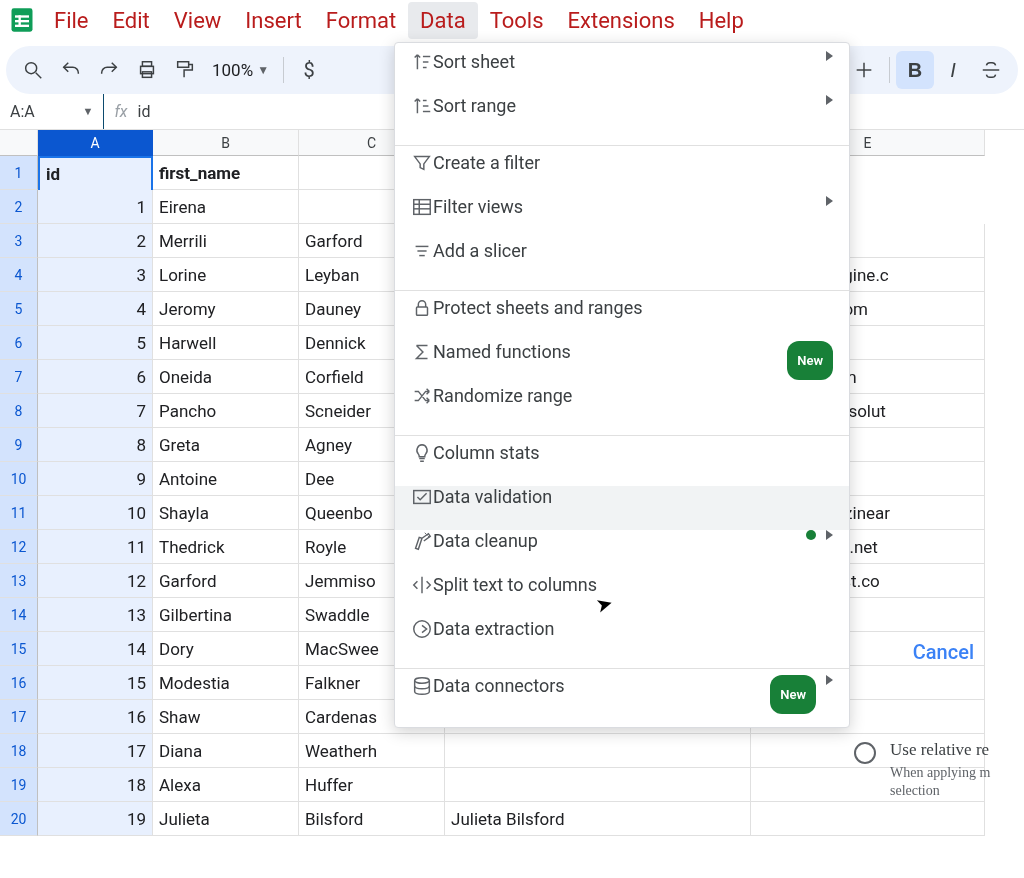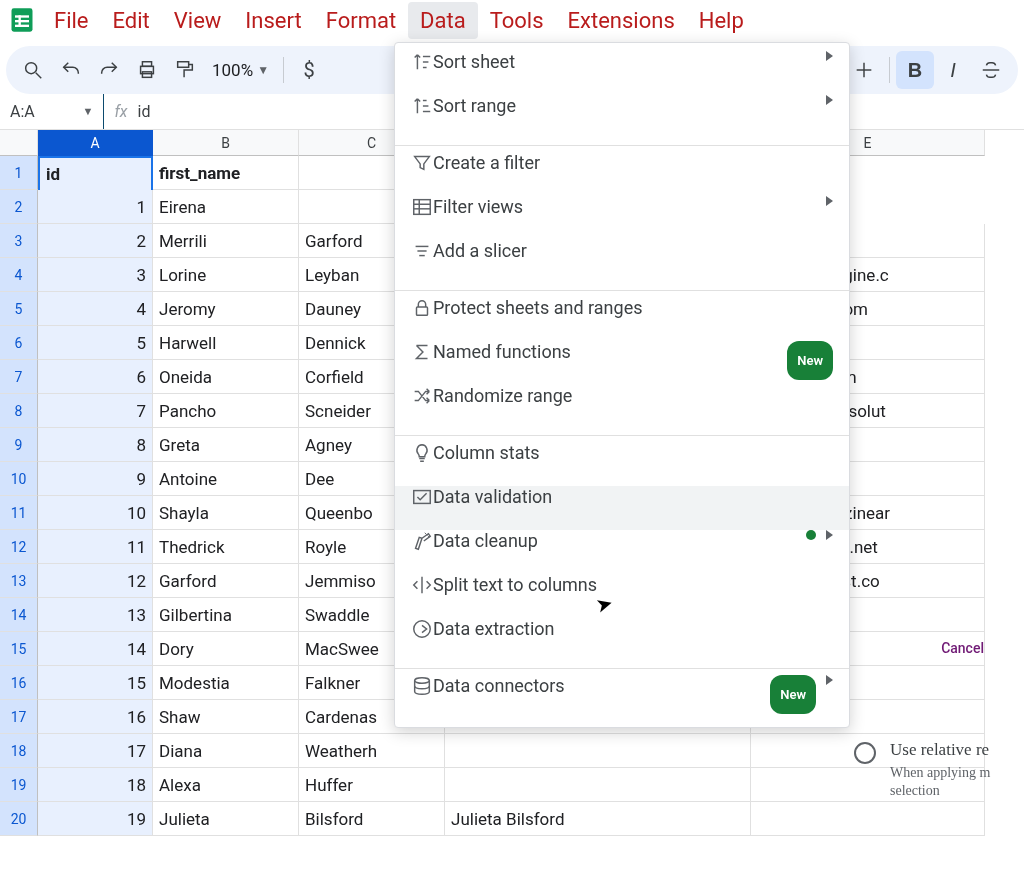--- a/index.html
+++ b/index.html
@@ -175,22 +175,22 @@
   
   .rightpanel-fragment {
     position:absolute;
     right:0;
     top:640px;
     width:170px;
     font-size:16px;
     color:#3c4043;
   }
   .cancelbtn {
-    font-size:14px; color:#701a75; font-weight:500;
-    position:absolute; right:40px; top:0;
+    font-size:20px; color:#3b82f6; font-weight:500;
+    position:absolute; right:50px; top:0;
   }
   .radio-row {
     position:absolute; top:100px; right:0;
     display:flex; gap:14px; align-items:flex-start;
     width:170px;
     font-family:Liberation Serif, serif;
   }
   .radio {
     width:22px; height:22px; border:2px solid #5f6368; border-radius:50%; flex:0 0 22px;
     margin-top:2px;

